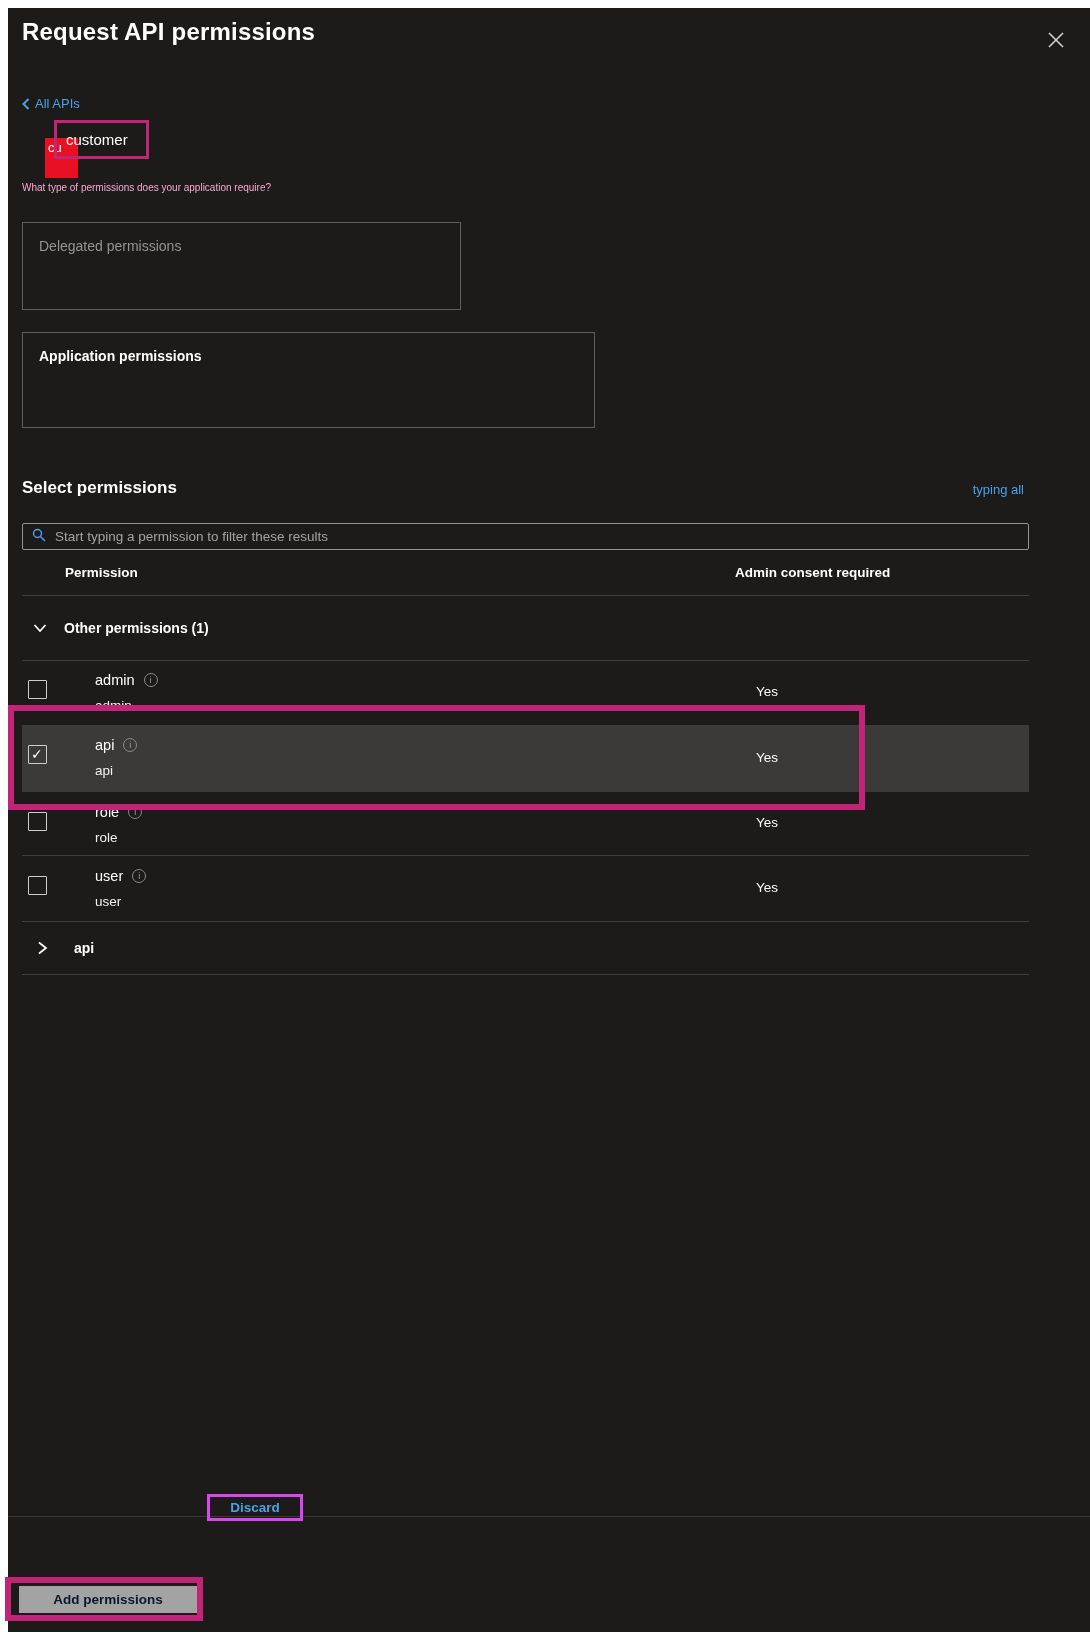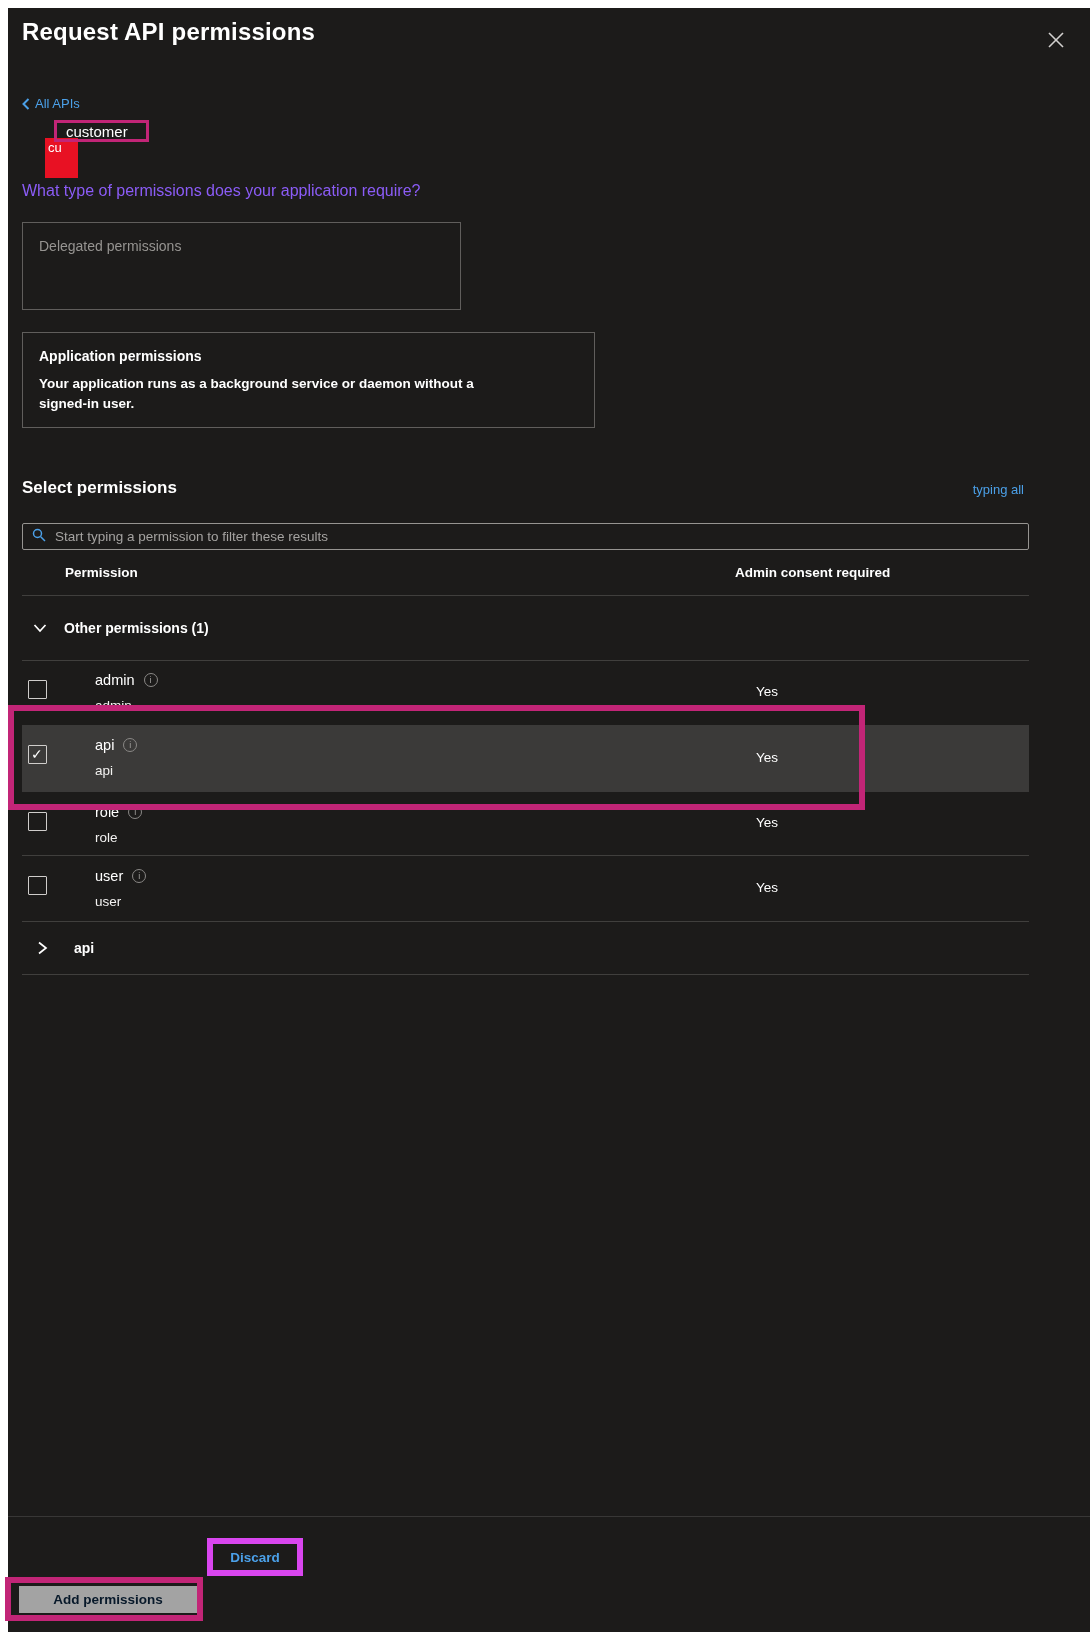--- a/index.html
+++ b/index.html
@@ -19,26 +19,26 @@
   .close-btn{right:20px;top:18px;width:28px;height:28px;cursor:pointer;color:#d2d0ce;
     display:flex;align-items:center;justify-content:center;}
 
   
   .breadcrumb{left:14px;top:88px;font-size:13px;color:#4ba0e8;display:flex;align-items:center;gap:5px;cursor:pointer;}
   .breadcrumb svg{display:block;}
 
   
   .avatar{left:13px;top:130px;width:33px;height:40px;background:#e81123;margin-left:24px;}
   .avatar-text{position:absolute;left:3px;top:2px;font-size:13px;color:#ffffff;}
-  .resource-name-box{left:46px;top:112px;width:95px;height:22px;border:3px solid #c22577;
+  .resource-name-box{left:46px;top:112px;width:95px;height:39px;border:3px solid #c22577;
     box-sizing:border-box;display:flex;align-items:center;}
   .resource-name{font-size:15px;color:#ffffff;padding-left:9px;}
 
   
-  .question{left:14px;top:174px;font-size:16px;color:#8b5cf6;}
+  .question{left:14px;top:174px;font-size:10px;color:#f9a8d4;}
   .perm-card{border:1px solid #605e5c;box-sizing:border-box;cursor:pointer;}
   .card-delegated{left:14px;top:214px;width:439px;height:88px;}
   .card-application{left:14px;top:324px;width:573px;height:96px;}
   .card-delegated .card-title{color:#969491;font-weight:400;}
   .card-delegated .card-desc{color:#969491;font-weight:400;max-width:320px;}
   .card-application .card-title{color:#ffffff;font-weight:700;}
   .card-application .card-desc{color:#ffffff;font-weight:600;max-width:460px;}
   .card-title{font-size:14px;margin:15px 0 0 16px;}
   .card-desc{font-size:13.5px;line-height:20px;margin:10px 0 0 16px;}
 
@@ -82,22 +82,22 @@
   
   .annot{border:6px solid #c22577;box-sizing:border-box;pointer-events:none;}
   .annot-row{left:0px;top:697px;width:857px;height:105px;}
   .annot-btn{left:-3px;top:1569px;width:198px;height:44px;}
 
   
   .footer-divider{left:0;top:1508px;width:1082px;height:0;border-top:1px solid #383736;}
   .btn-add{left:11px;top:1578px;width:178px;height:27px;background:#a3a3a3;color:#08192a;
     font-size:13.5px;font-weight:700;border:none;display:flex;align-items:center;
     justify-content:center;cursor:pointer;font-family:"Liberation Sans",sans-serif;}
-  .btn-discard{left:199px;top:1530px;width:96px;height:38px;background:transparent;color:#4ba0e8;
-    font-size:13.5px;font-weight:700;border:6px solid #d946ef;box-sizing:border-box;
+  .btn-discard{left:199px;top:1486px;width:96px;height:27px;background:transparent;color:#4ba0e8;
+    font-size:13.5px;font-weight:700;border:3px solid #d946ef;box-sizing:border-box;
     display:flex;align-items:center;justify-content:center;cursor:pointer;
     font-family:"Liberation Sans",sans-serif;}
 </style>
 </head>
 <body>
 
 <div class="panel">
 
   <div class="abs dialog-title">Request API permissions</div>
 
@@ -126,21 +126,20 @@
   </div>
 
   <div class="abs question">What type of permissions does your application require?</div>
 
   <div class="abs perm-card card-delegated">
     <div class="card-title">Delegated permissions</div>
   </div>
 
   <div class="abs perm-card card-application">
     <div class="card-title">Application permissions</div>
-    <div class="card-desc">Your application runs as a background service or daemon without a signed-in user.</div>
   </div>
 
   <div class="abs select-heading">Select permissions</div>
   <div class="abs expand-all">typing all</div>
 
   <div class="abs search-box">
     <span>
       <svg width="14" height="14" viewBox="0 0 14 14">
         <circle cx="5.5" cy="5.5" r="4" fill="none" stroke="#4ba0e8" stroke-width="1.5"></circle>
         <line x1="8.7" y1="8.7" x2="13" y2="13" stroke="#4ba0e8" stroke-width="1.5"></line>

